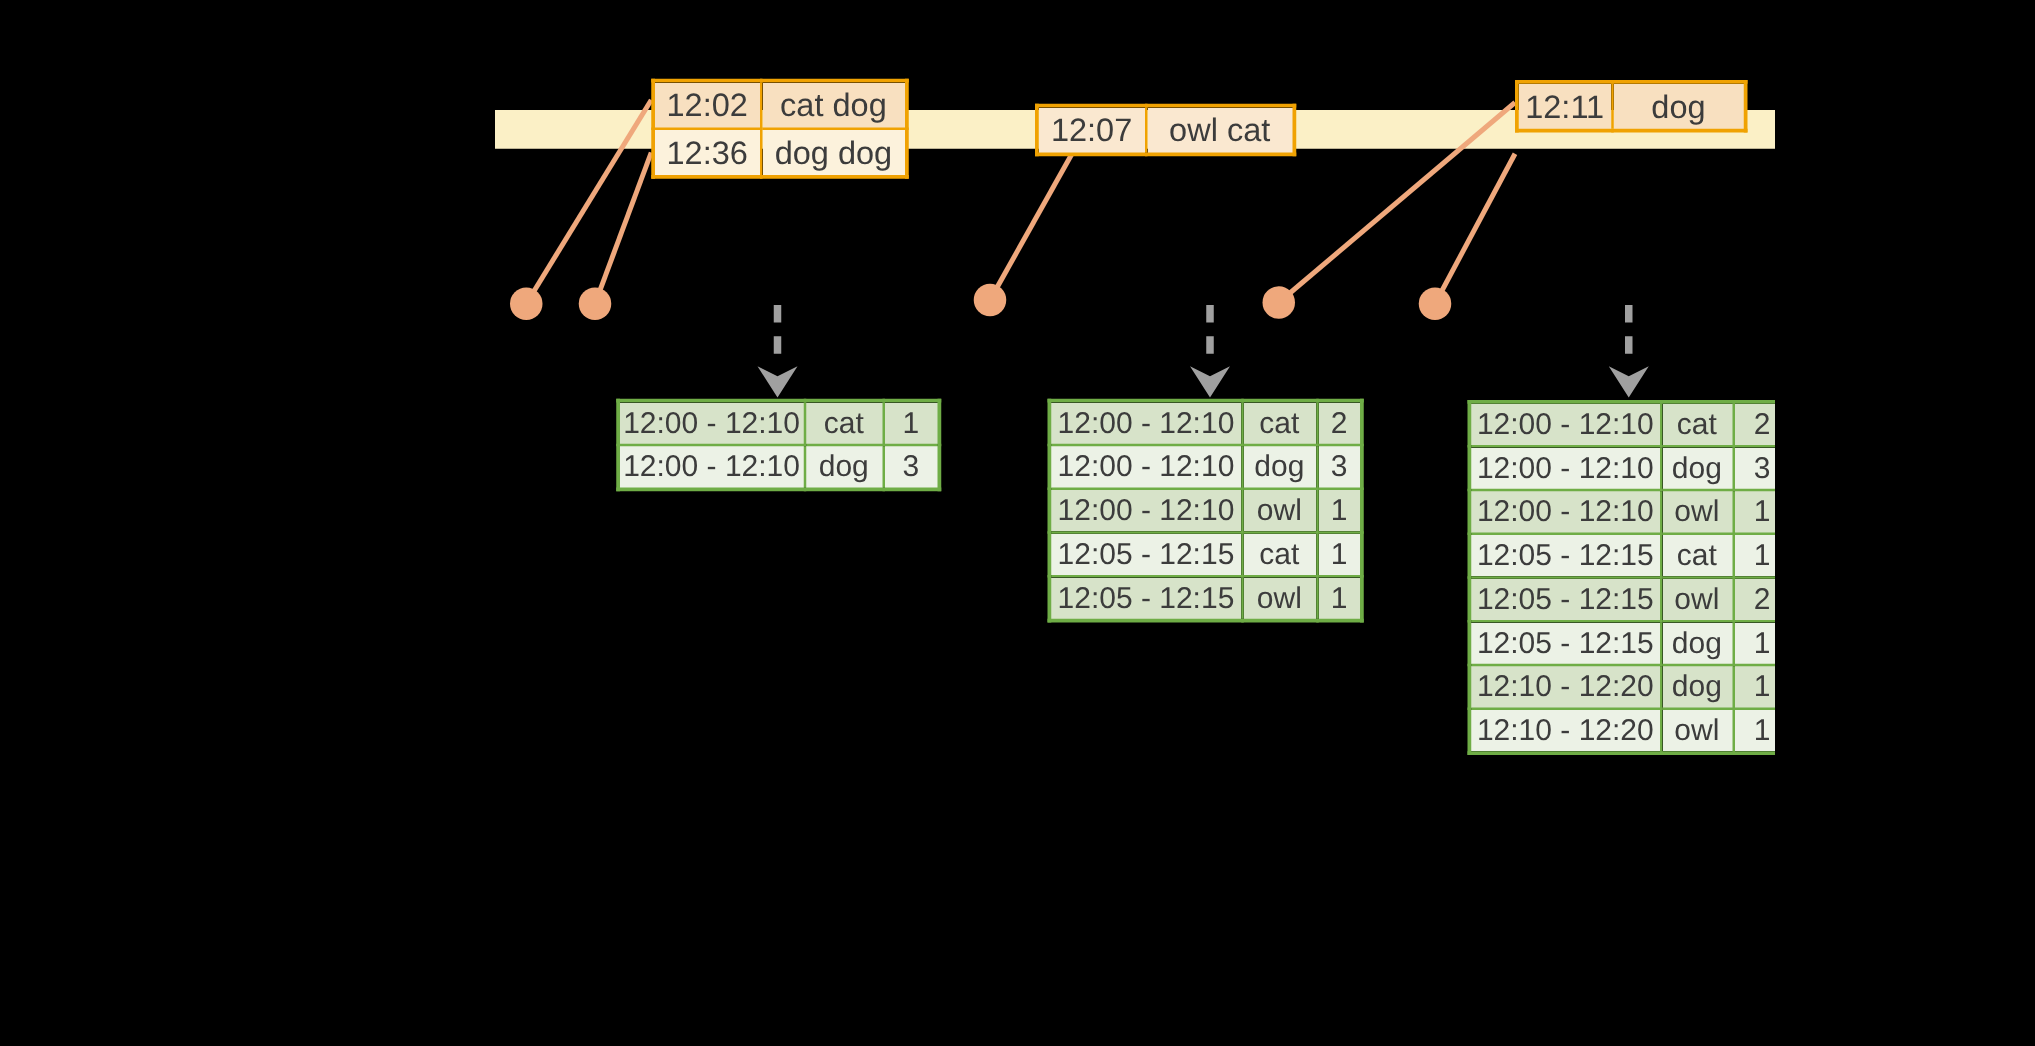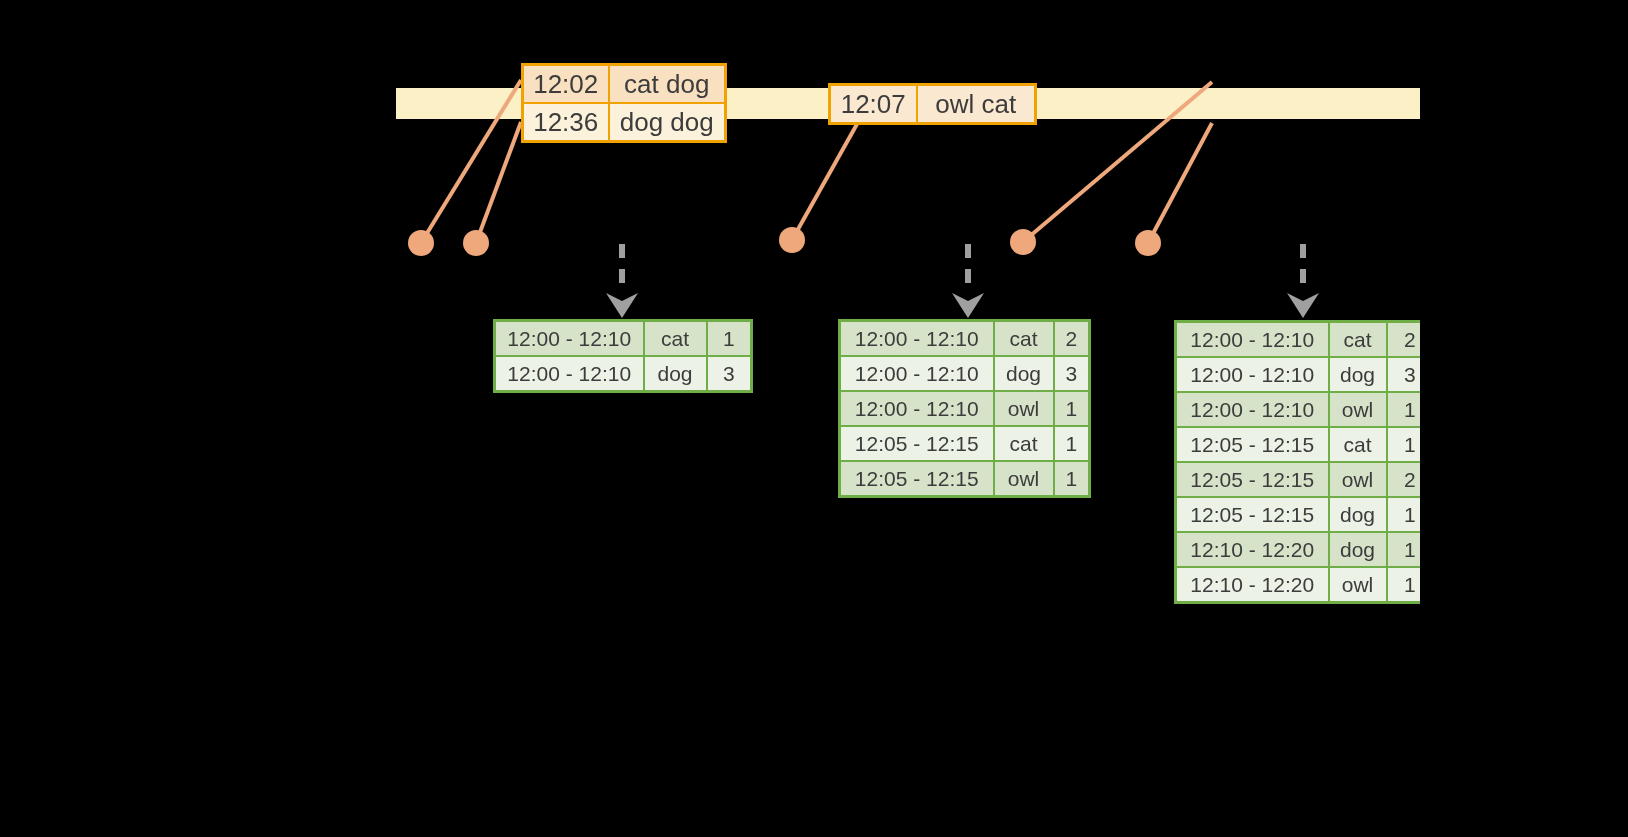--- a/index.html
+++ b/index.html
@@ -36,21 +36,21 @@
   }
   table.etable{border:3px solid var(--event-border);}
   tr.edark td{background:var(--event-row-dark);}
   tr.emid td{background:var(--event-row-mid);}
   tr.elight td{background:var(--event-row-light);}
 
   table.rtable{position:absolute;border-collapse:collapse;table-layout:fixed;}
   table.rtable td{
     border:2px solid var(--result-border);
     height:33px;text-align:center;vertical-align:middle;
-    font-size:21px;color:var(--text);padding:0 2px;overflow:hidden;white-space:nowrap;
+    font-size:24px;color:var(--text);padding:0 2px;overflow:hidden;white-space:nowrap;
   }
   table.rtable{border:3px solid var(--result-border);}
   tr.rdark td{background:var(--result-row-dark);}
   tr.rlight td{background:var(--result-row-light);}
 </style>
 </head>
 <body>
 
 <div class="canvas">
 
@@ -114,20 +114,24 @@
     </tr>
   </tbody>
     </table>
 
   <table class="etable" style="left:1212px;top:64px;width:183px;">
     <colgroup>
         <col style="width:76px">
         <col style="width:107px">
       </colgroup>
     <tbody>
+        <tr class="edark">
+      <td>12:11</td>
+      <td>dog</td>
+    </tr>
   </tbody>
     </table>
 
   <table class="rtable" style="left:493px;top:319px;width:257px;">
     <colgroup>
         <col style="width:149px">
         <col style="width:63px">
         <col style="width:45px">
       </colgroup>
     <tbody>

